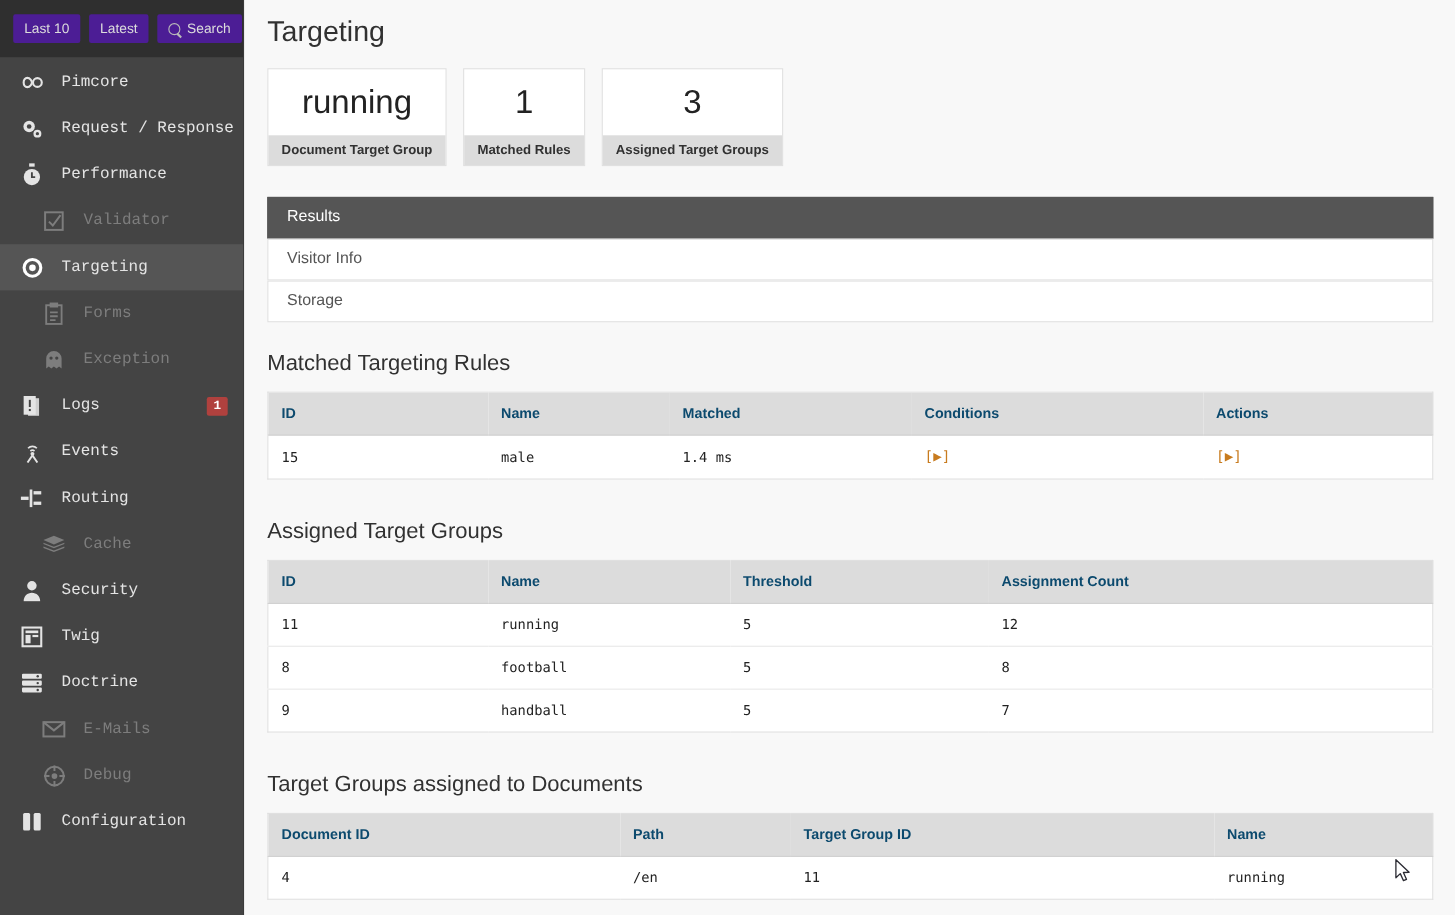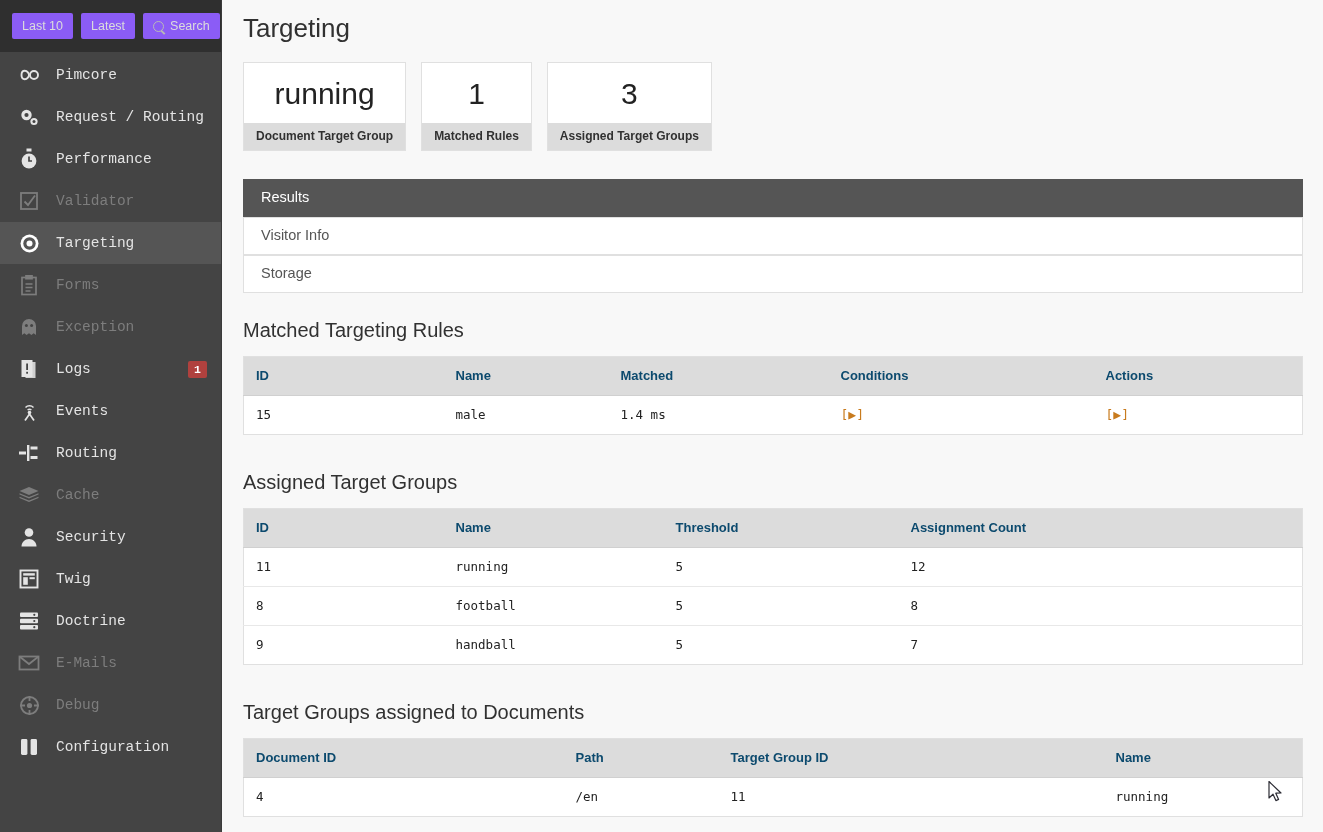--- a/index.html
+++ b/index.html
@@ -26,21 +26,21 @@
   }
   .search-bar {
     background: #2f2f2f;
     height: 52px;
     display: flex;
     align-items: center;
     padding-left: 12px;
     gap: 8px;
   }
   .sbtn {
-    background: #8b5cf6;
+    background: #4c1d95;
     color: #dcdcdc;
     font-size: 12.5px;
     border-radius: 2px;
     padding: 6px 10px;
     line-height: 14px;
     white-space: nowrap;
     cursor: pointer;
     display: flex;
     align-items: center;
     gap: 6px;
@@ -66,21 +66,21 @@
   .menu-item {
     height: 42px;
     display: flex;
     align-items: center;
     padding-left: 14px;
     color: #e4e4e4;
     font-size: 14.5px;
     cursor: pointer;
     position: relative;
   }
-  .menu-item.disabled { color: #7d7d7d; cursor: default; }
+  .menu-item.disabled { color: #7d7d7d; cursor: default; margin-left: 20px; }
   .menu-item.active { background: #555; }
   .mi-icon {
     width: 30px; min-width: 30px;
     display: flex; align-items: center; justify-content: center;
     margin-right: 12px;
   }
   .mi-icon svg { display: block; }
   .mi-label { flex: 1; }
   .badge {
     background: #b0413e;
@@ -239,21 +239,21 @@
 
       <div class="menu-item">
         <span class="mi-icon">
           <svg width="22" height="20" viewBox="0 0 22 20">
             <circle cx="8.5" cy="8" r="5.2" fill="#e4e4e4"></circle>
               <circle cx="8.5" cy="8" r="2.1" fill="#444"></circle>
             <circle cx="16" cy="14.5" r="3.6" fill="#e4e4e4"></circle>
               <circle cx="16" cy="14.5" r="1.5" fill="#444"></circle>
           </svg>
         </span>
-        <span class="mi-label">Request / Routing</span>
+        <span class="mi-label">Request / Response</span>
       </div>
 
       <div class="menu-item">
         <span class="mi-icon">
           <svg width="20" height="22" viewBox="0 0 20 22">
             <rect x="7.5" y="0.5" width="5" height="3" fill="#e4e4e4"></rect>
             <circle cx="10" cy="13" r="7.4" fill="#e4e4e4"></circle>
             <path d="M10 8.5 L10 13 L13 13" stroke="#444" stroke-width="1.7" fill="none"></path>
           </svg>
         </span>

